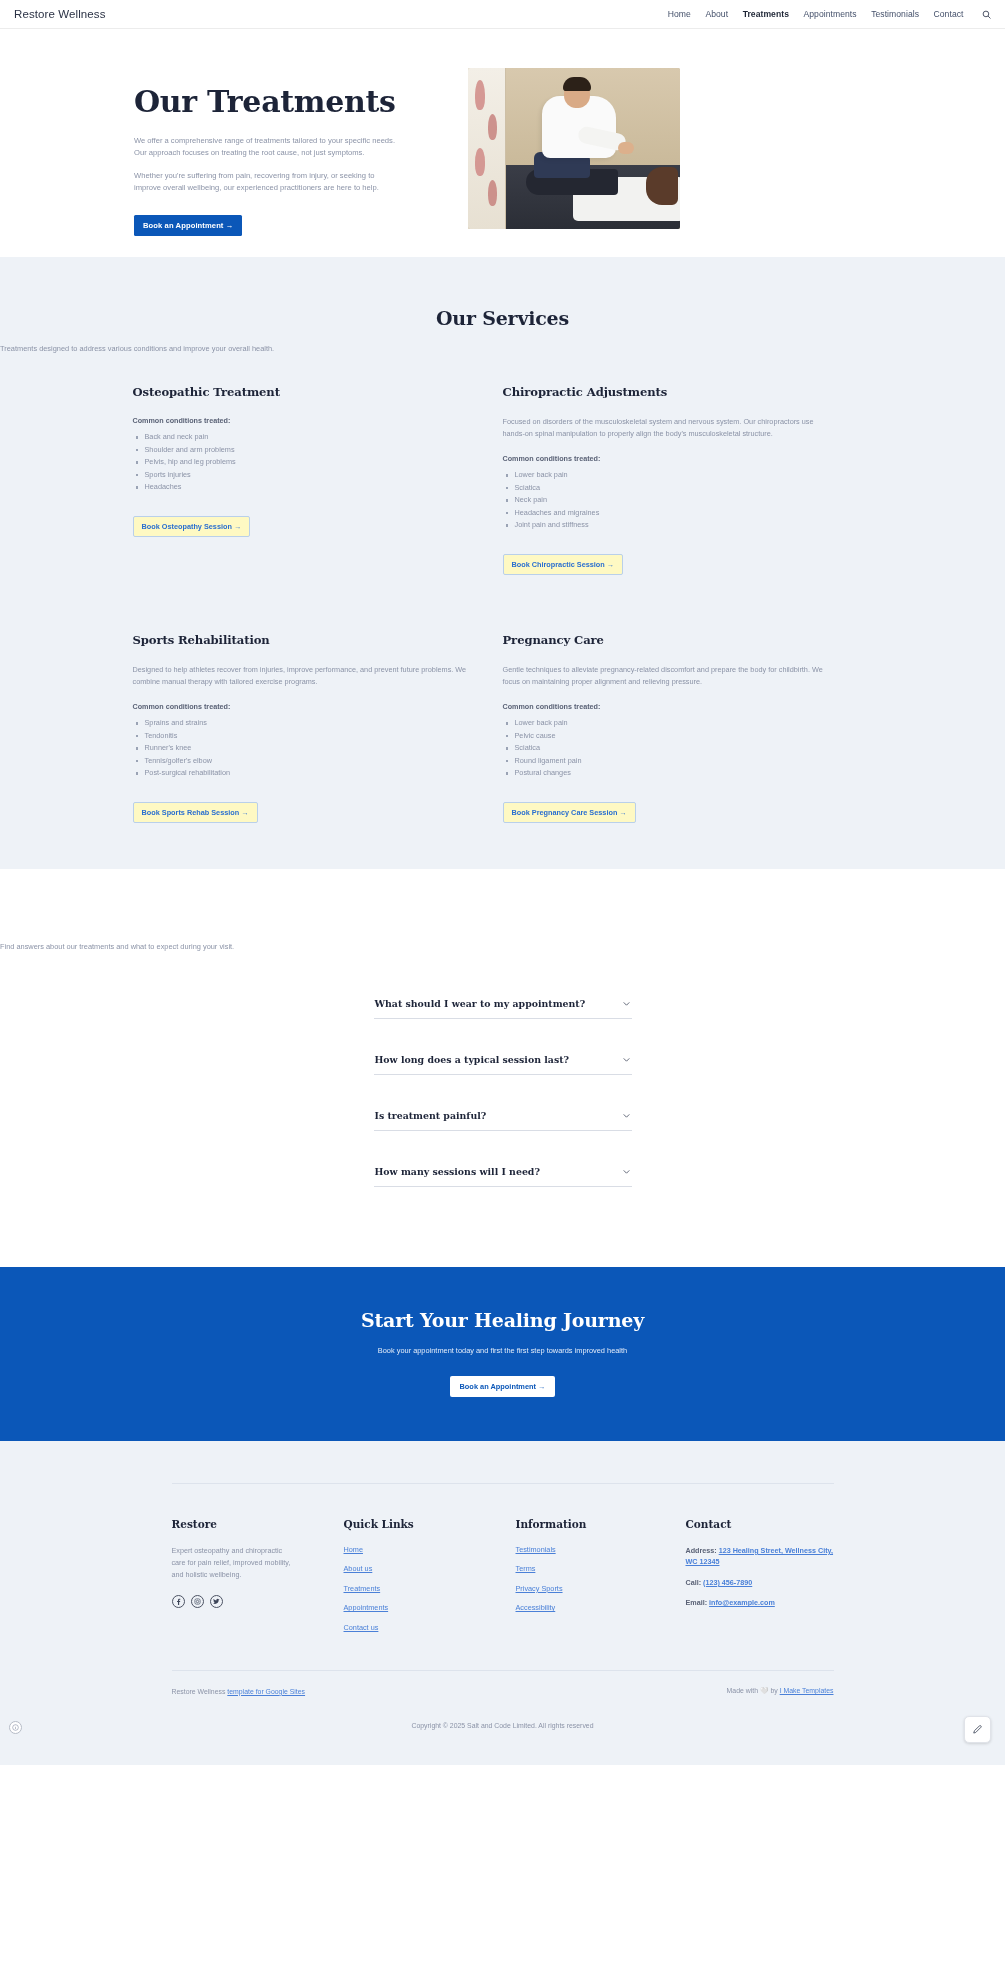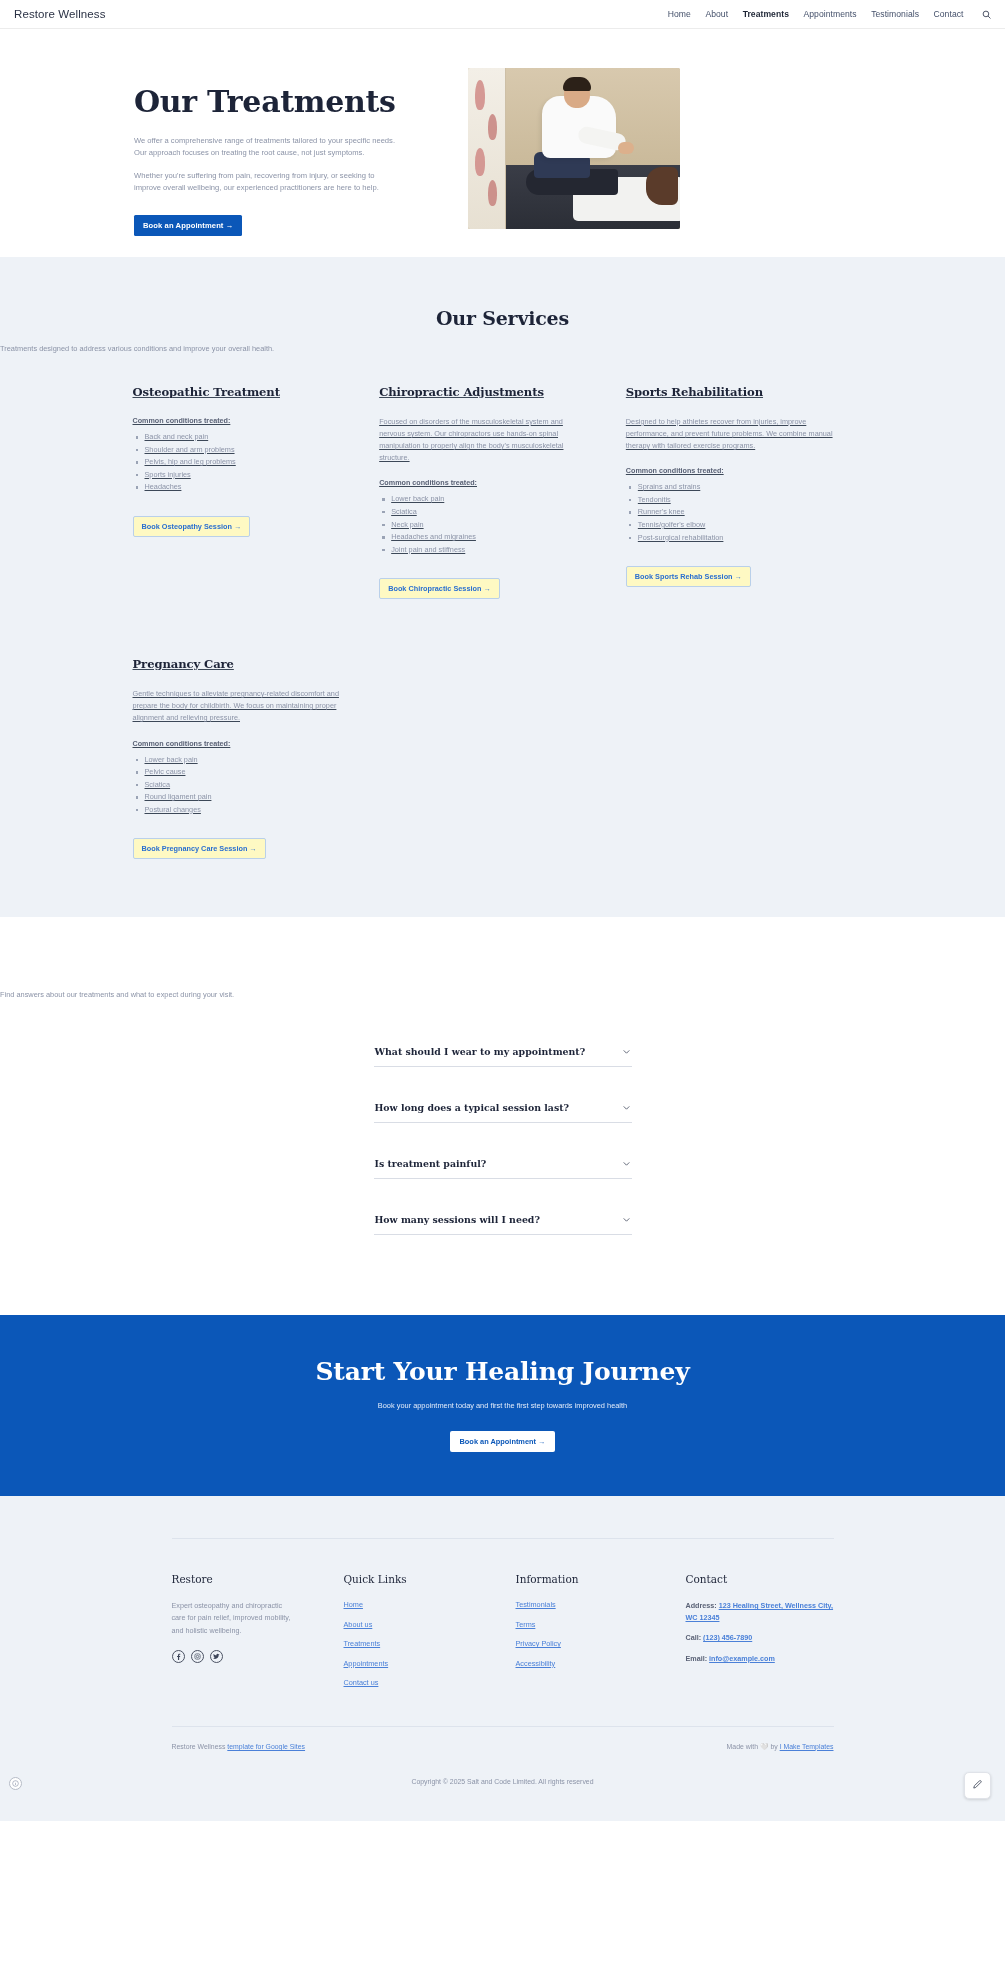--- a/index.html
+++ b/index.html
@@ -125,26 +125,25 @@
     text-align: center;
     letter-spacing: -.2px;
   }
   .section-sub {
     font-size: 7.4px;
     color: #8b93a7;
     margin-top: 15px;
   }
   .grid {
     width: 740px;
-    margin: 32px auto 12px auto;
+    margin: 32px auto 0 auto;
     display: grid;
-    grid-template-columns: 1fr 1fr 1fr;
+    grid-template-columns: 1fr 1fr;
     column-gap: 0px;
     row-gap: 58px;
-    text-decoration: underline;
   }
   .card { padding-right: 36px; }
   .card-title {
     font-family: "DejaVu Serif", "Liberation Serif", serif;
     font-size: 11.6px;
     font-weight: 700;
     color: #1d2438;
     margin-bottom: 17px;
     letter-spacing: -.1px;
   }
@@ -210,21 +209,21 @@
   .chev { width: 9px; height: 9px; flex: 0 0 auto; }
 
   
   .cta {
     background: #0b57b8;
     text-align: center;
     padding: 42px 0 44px 0;
   }
   .cta-title {
     font-family: "DejaVu Serif", "Liberation Serif", serif;
-    font-size: 25px;
+    font-size: 19px;
     font-weight: 700;
     color: #fff;
     letter-spacing: -.2px;
   }
   .cta-sub {
     font-size: 7.4px;
     color: #e3ecfa;
     margin-top: 15px;
   }
   .btn-white {
@@ -245,21 +244,21 @@
   .footer-inner { width: 662px; margin: 0 auto; }
   .footer-rule { border-top: 1px solid #dde3ec; }
   .footer-cols {
     display: grid;
     grid-template-columns: 172px 172px 170px 1fr;
     padding-top: 34px;
   }
   .fcol-title {
     font-family: "DejaVu Serif", "Liberation Serif", serif;
     font-size: 10.5px;
-    font-weight: 400;
+    font-weight: 700;
     color: #1d2438;
     margin-bottom: 15px;
   }
   .fcol-desc {
     font-size: 7.2px;
     line-height: 1.7;
     color: #8b93a7;
     max-width: 126px;
   }
   .socials { display: flex; gap: 6px; margin-top: 13px; }
@@ -519,21 +518,21 @@
           <a class="flink" href="#">About us</a>
           <a class="flink" href="#">Treatments</a>
           <a class="flink" href="#">Appointments</a>
           <a class="flink" href="#">Contact us</a>
         </div>
 
         <div>
           <div class="fcol-title">Information</div>
           <a class="flink" href="#">Testimonials</a>
           <a class="flink" href="#">Terms</a>
-          <a class="flink" href="#">Privacy Policy</a>
+          <a class="flink" href="#">Privacy Sports</a>
           <a class="flink" href="#">Accessibility</a>
         </div>
 
         <div>
           <div class="fcol-title">Contact</div>
           <div class="contact-line">
             <span>Address:</span>
             <a href="#">123 Healing Street, Wellness City, WC 12345</a>
           </div>
           <div class="contact-line">

